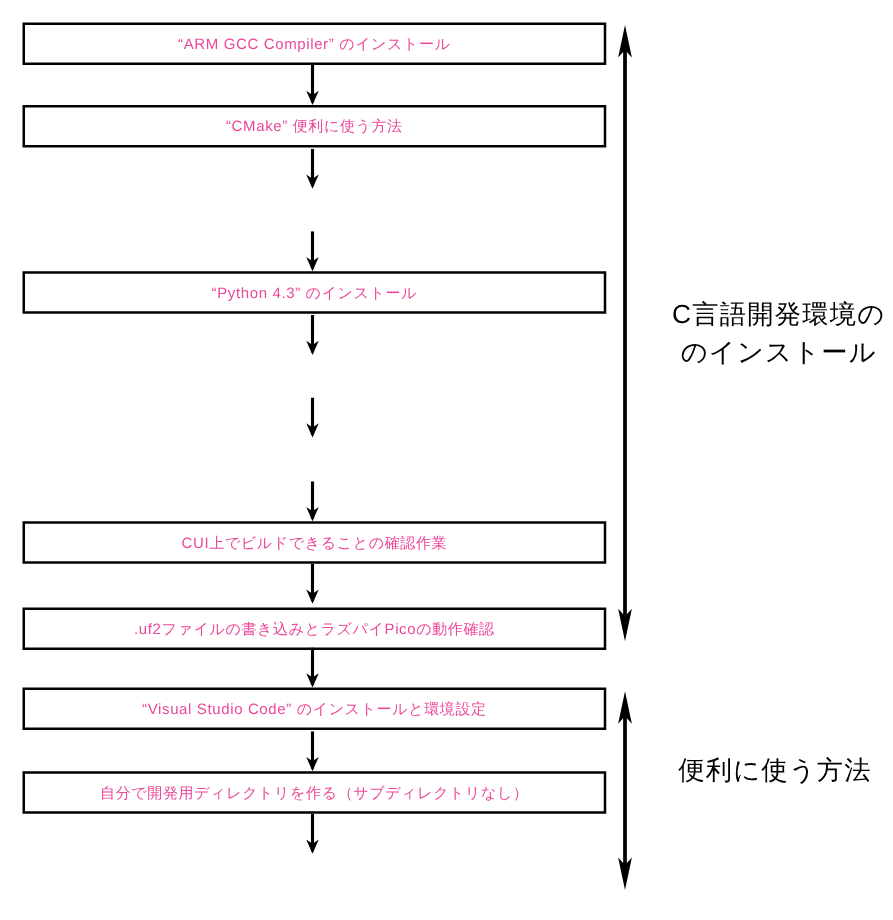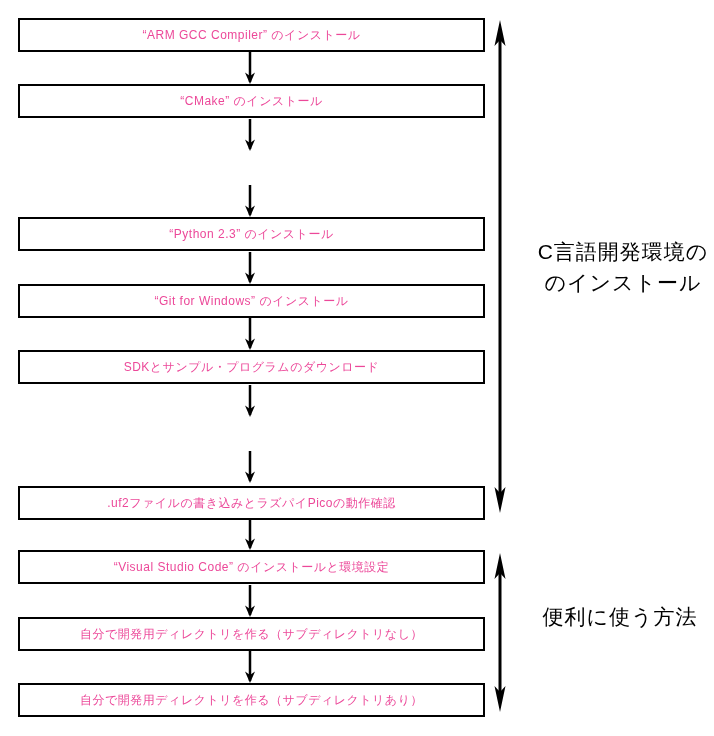--- a/index.html
+++ b/index.html
@@ -51,28 +51,26 @@
     color: #000000;
     white-space: nowrap;
   }
 </style>
 </head>
 <body>
 
 <div id="figure">
 
   <div class="box" style="top:18px">“ARM GCC Compiler” のインストール</div>
-  <div class="box" style="top:84px">“CMake” のインストール</div>
-  <div class="box" style="top:217px">“Python 2.3” のインストール</div>
-  <div class="box" style="top:284px">“Git for Windows” のインストール</div>
-  <div class="box" style="top:350px">SDKとサンプル・プログラムのダウンロード</div>
+  <div class="box" style="top:84px">“CMake” 便利に使う方法</div>
+  <div class="box" style="top:217px">“Python 4.3” のインストール</div>
+  <div class="box" style="top:417px">CUI上でビルドできることの確認作業</div>
   <div class="box" style="top:486px">.uf2ファイルの書き込みとラズパイPicoの動作確認</div>
   <div class="box" style="top:550px">“Visual Studio Code” のインストールと環境設定</div>
   <div class="box" style="top:617px">自分で開発用ディレクトリを作る（サブディレクトリなし）</div>
-  <div class="box" style="top:683px">自分で開発用ディレクトリを作る（サブディレクトリあり）</div>
 
   <svg class="connector" style="top:52px" viewBox="0 0 18 32">
       <line x1="9" y1="0" x2="9" y2="30" stroke="#000" stroke-width="2.5"></line>
       <polygon points="9,32 4,20.5 9,24 14,20.5" fill="#000"></polygon>
     </svg>
   <svg class="connector" style="top:119px" viewBox="0 0 18 32">
       <line x1="9" y1="0" x2="9" y2="30" stroke="#000" stroke-width="2.5"></line>
       <polygon points="9,32 4,20.5 9,24 14,20.5" fill="#000"></polygon>
     </svg>
   <svg class="connector" style="top:185px" viewBox="0 0 18 32">

